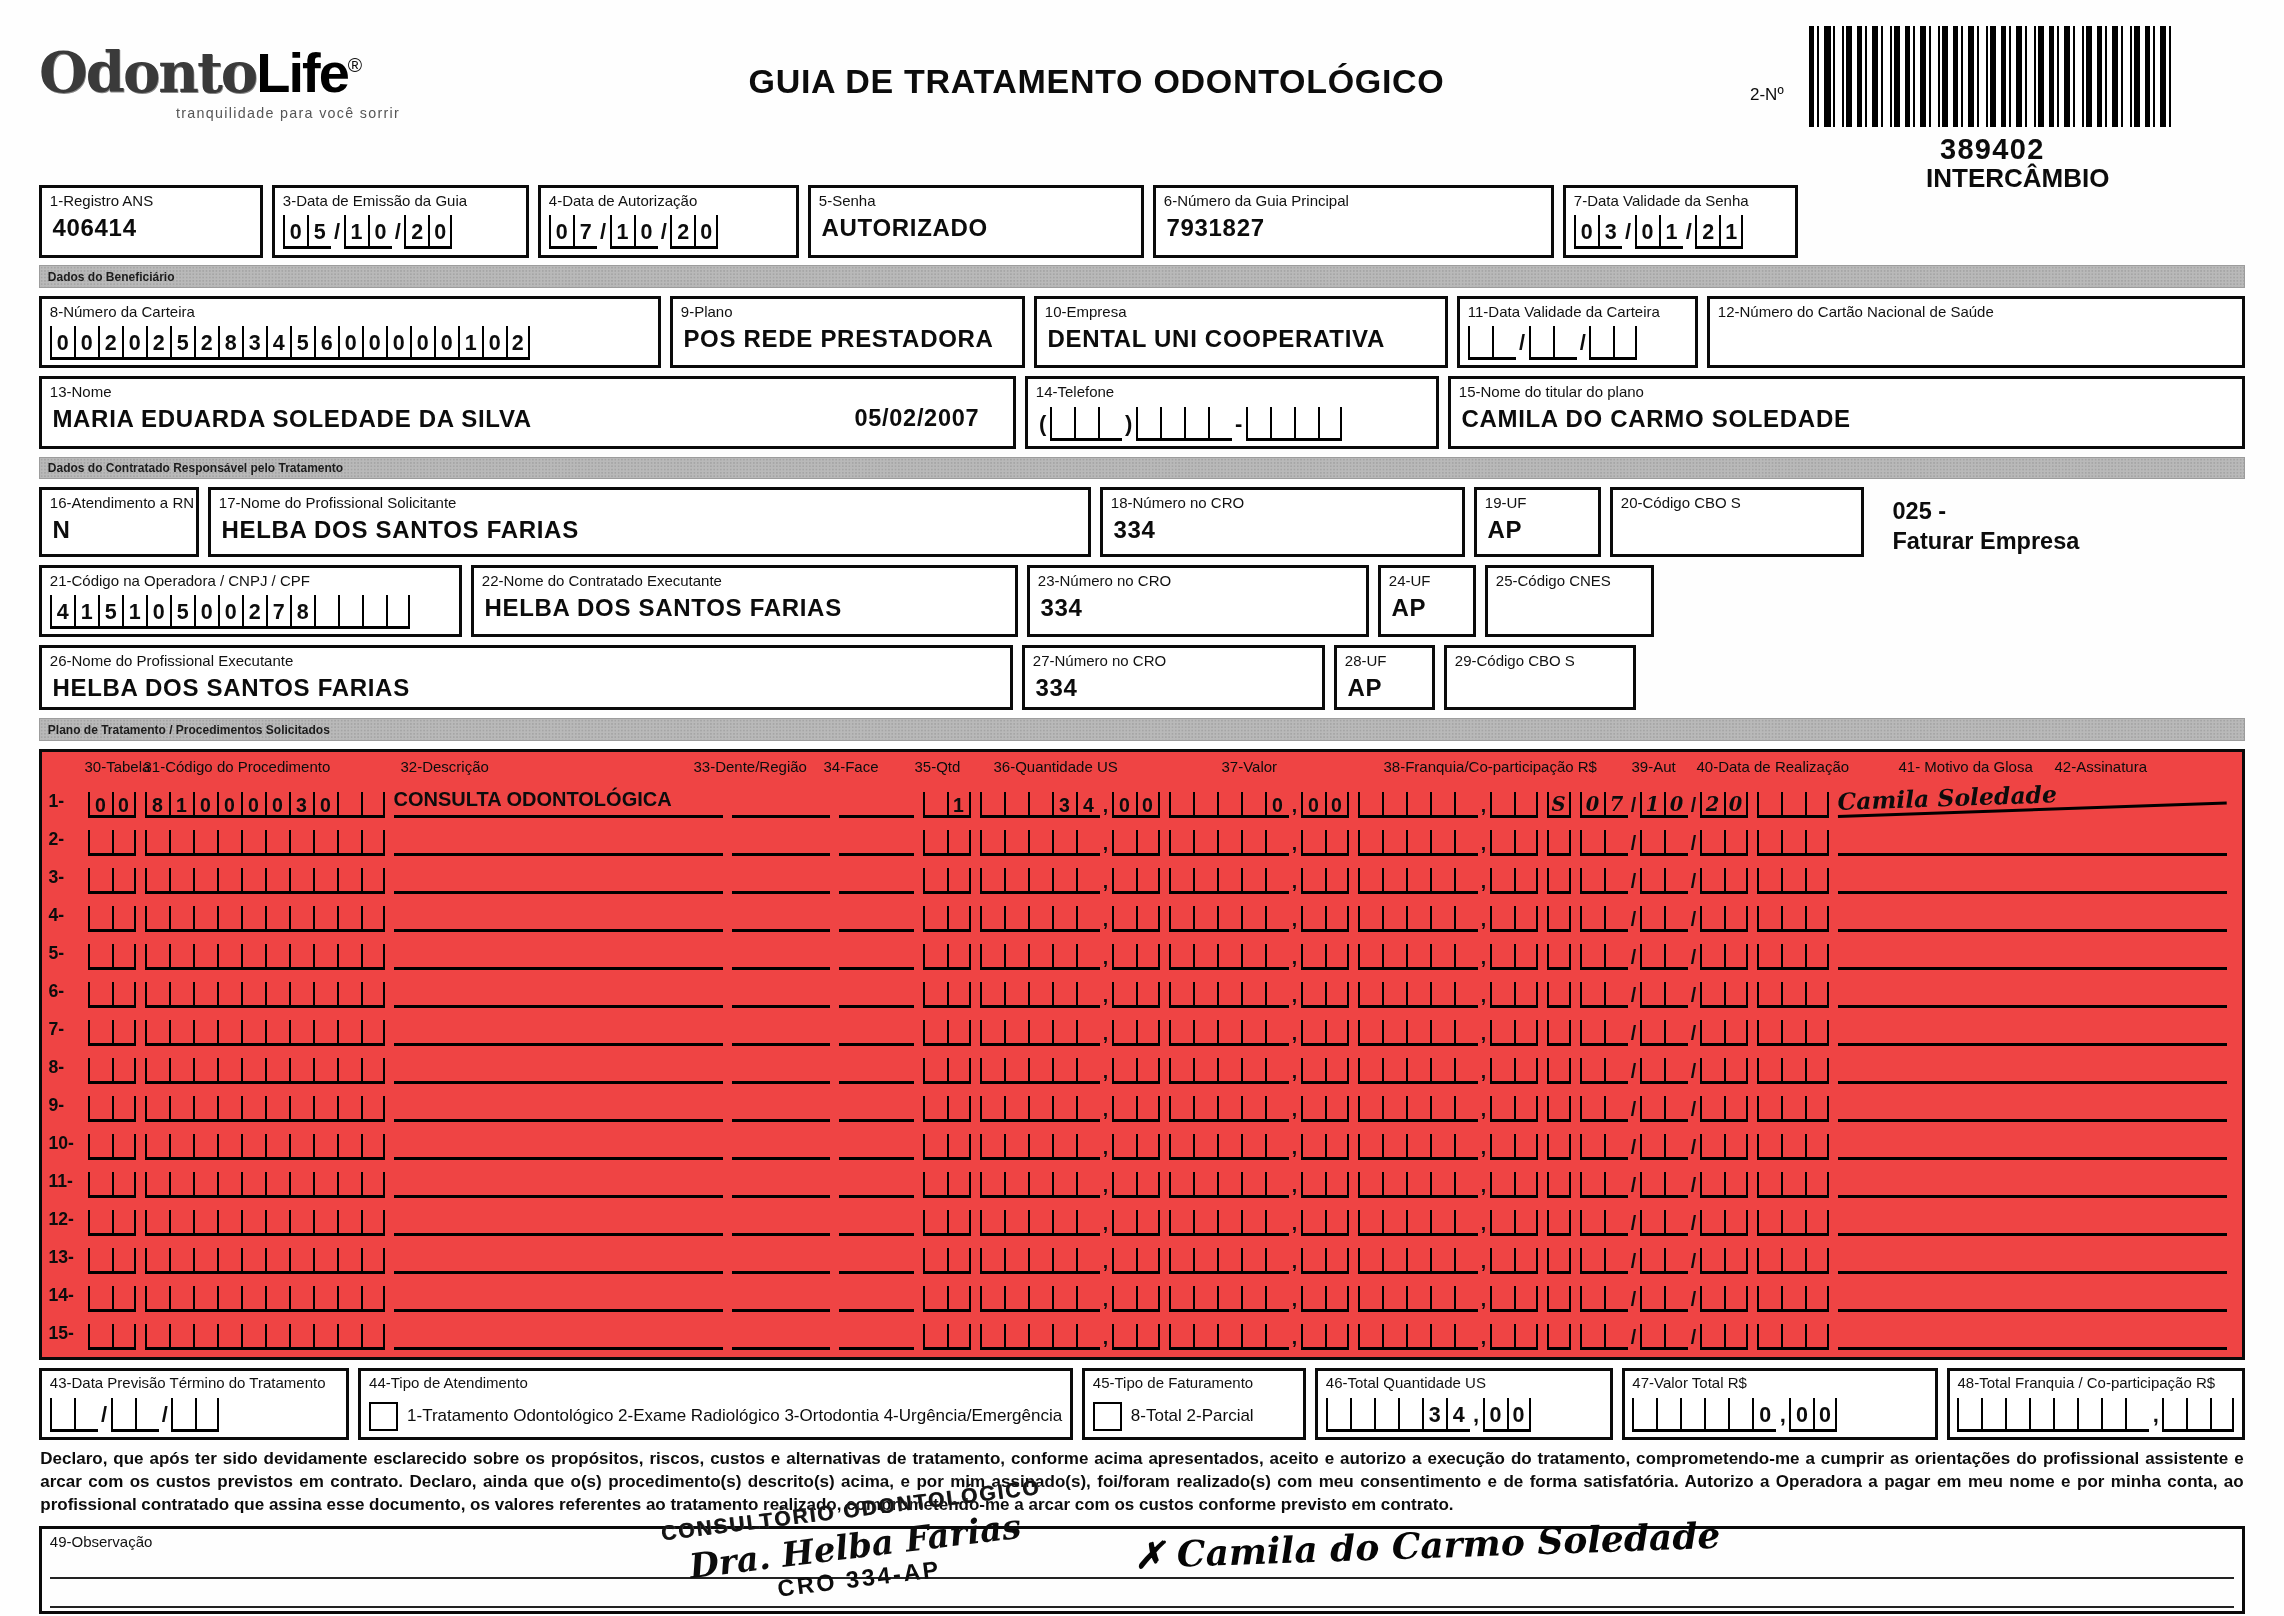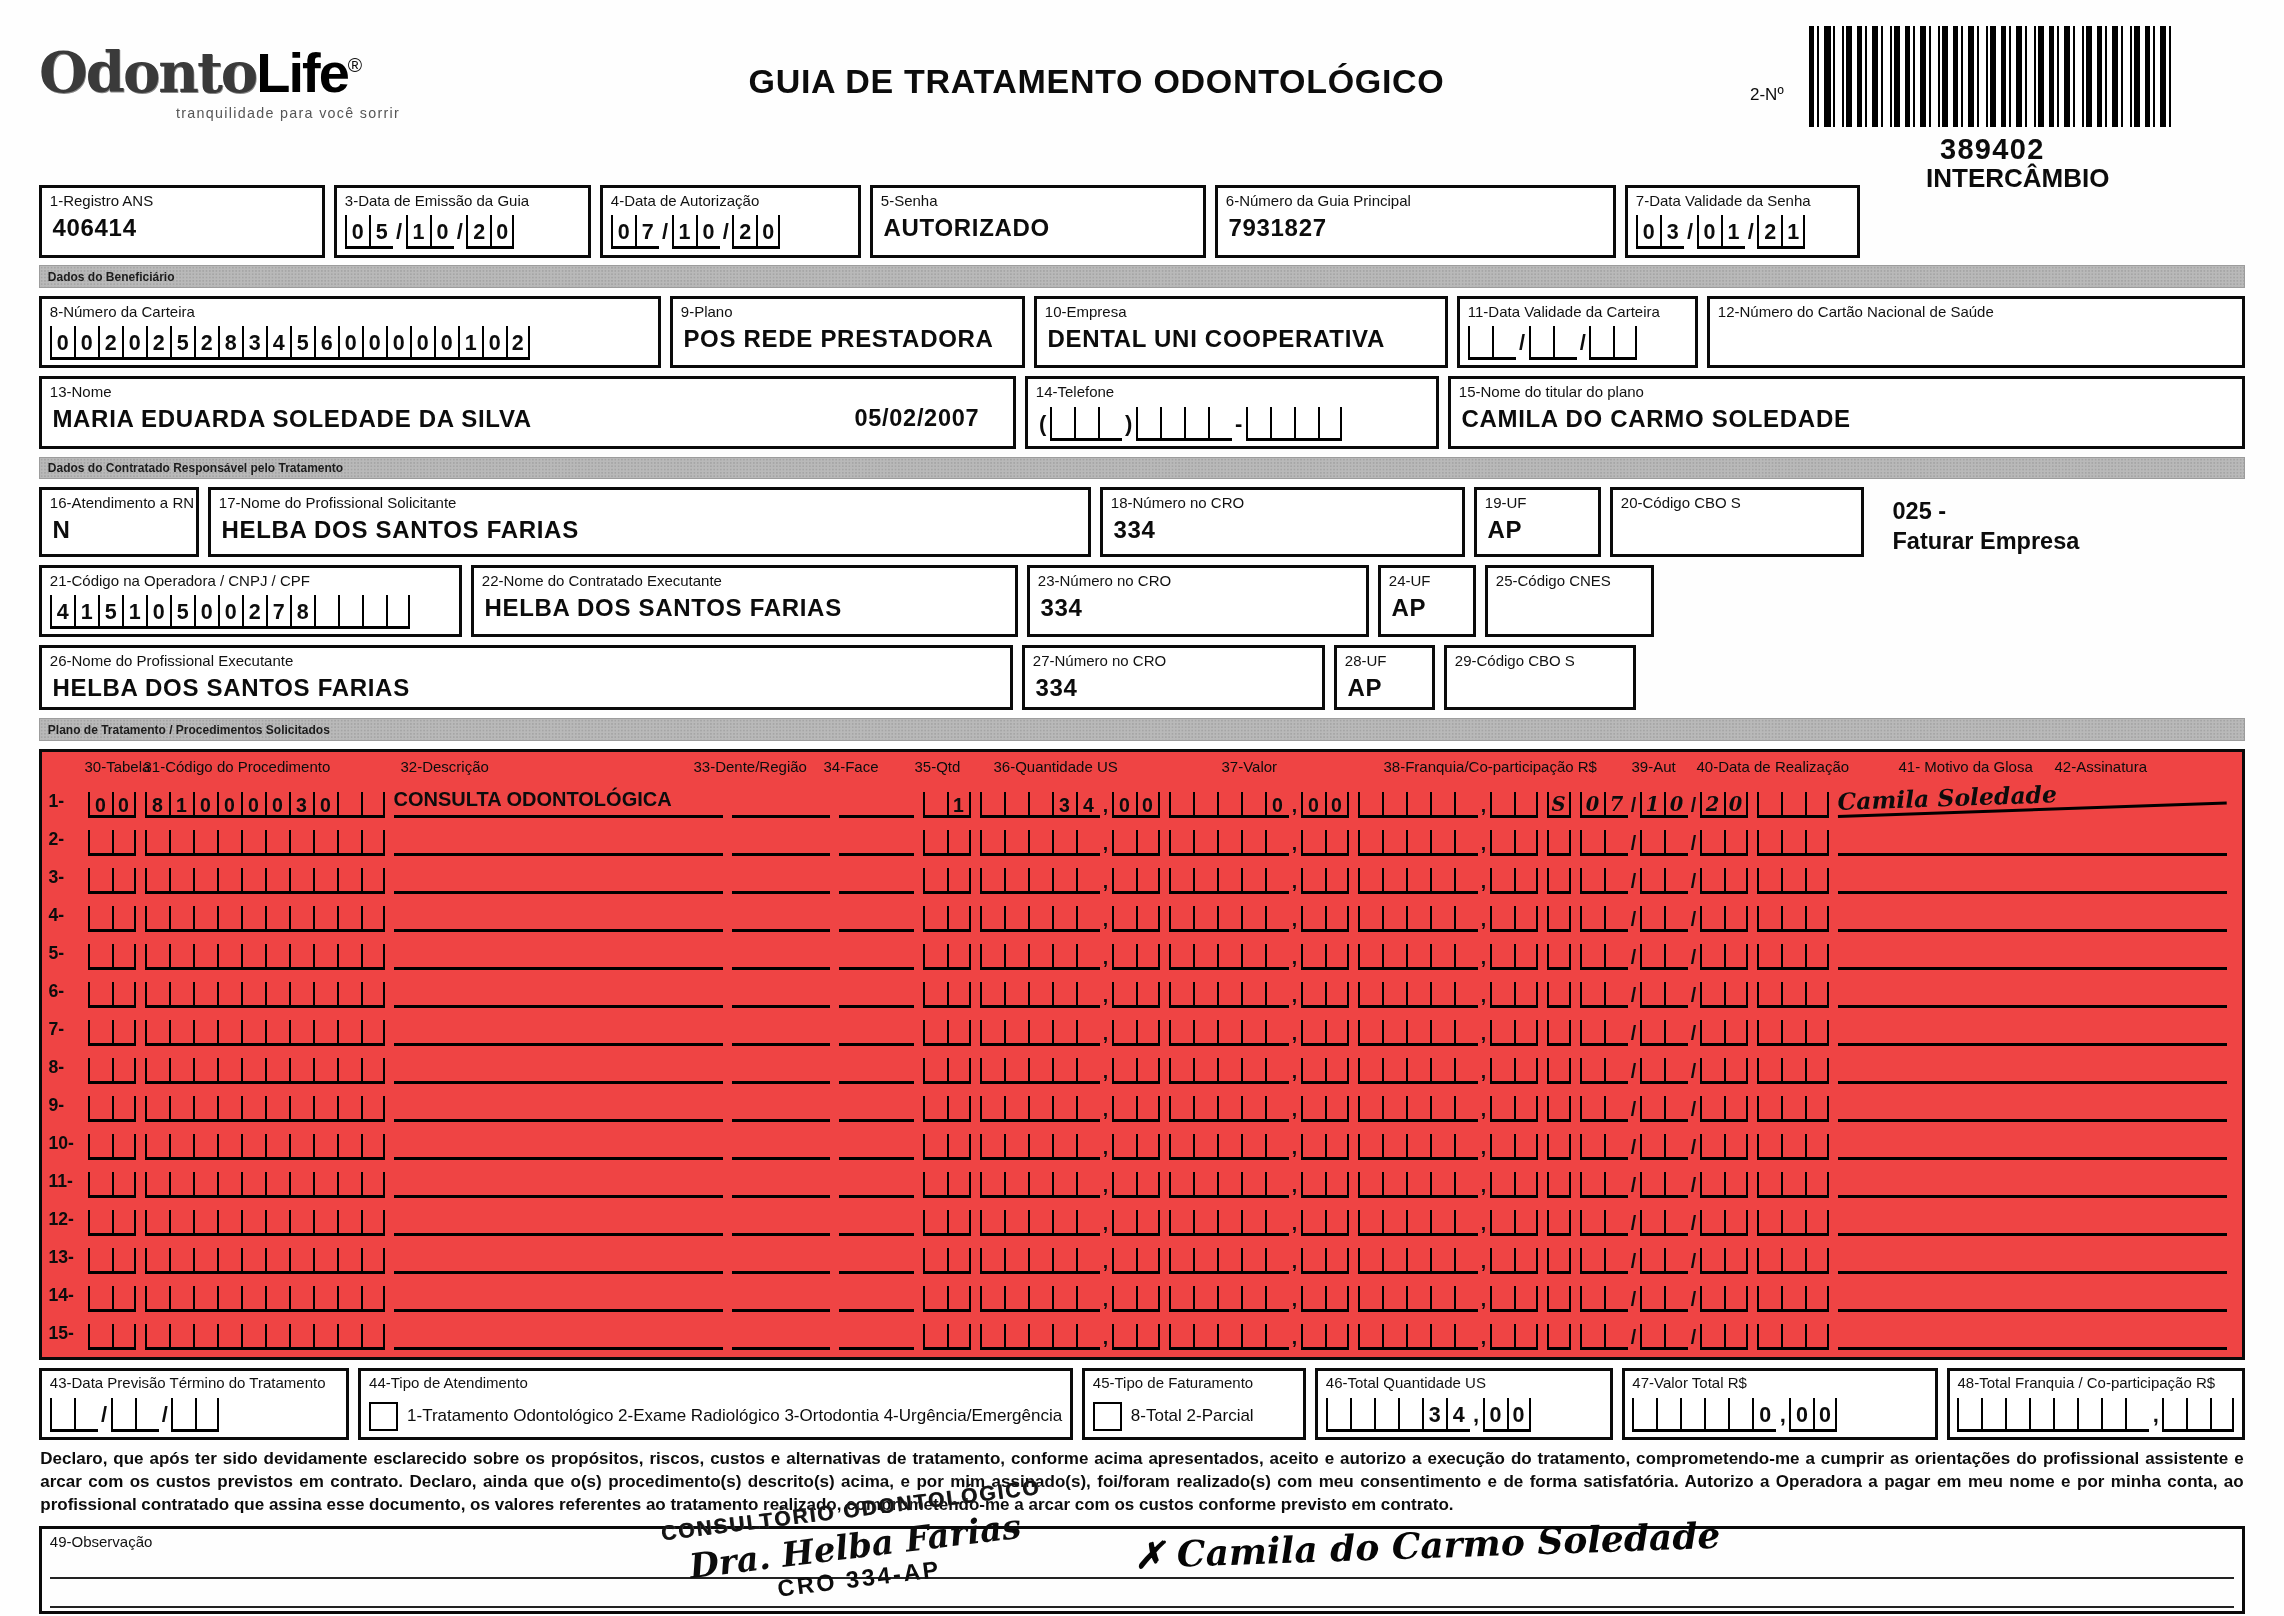--- a/index.html
+++ b/index.html
@@ -87,21 +87,21 @@
     </div>
     <div class="code-block">
       <span class="barcode-label">2-Nº</span>
       <div class="barcode"></div>
       <div class="guide-no">389402</div>
       <div class="guide-kind">INTERCÂMBIO</div>
     </div>
   </div>
 
   <div class="frow">
-    <div class="field" style="width:286px">
+    <div class="field" style="width:224px">
       <div class="flabel">1-Registro ANS</div>
       <div class="fvalue">406414</div>
     </div>
     <div class="field" style="width:257px">
       <div class="flabel">3-Data de Emissão da Guia</div>
       <span class="comb">
           <span class="cell">0</span>
           <span class="cell">5</span>
           <span class="sep">/</span>
           <span class="cell">1</span>

